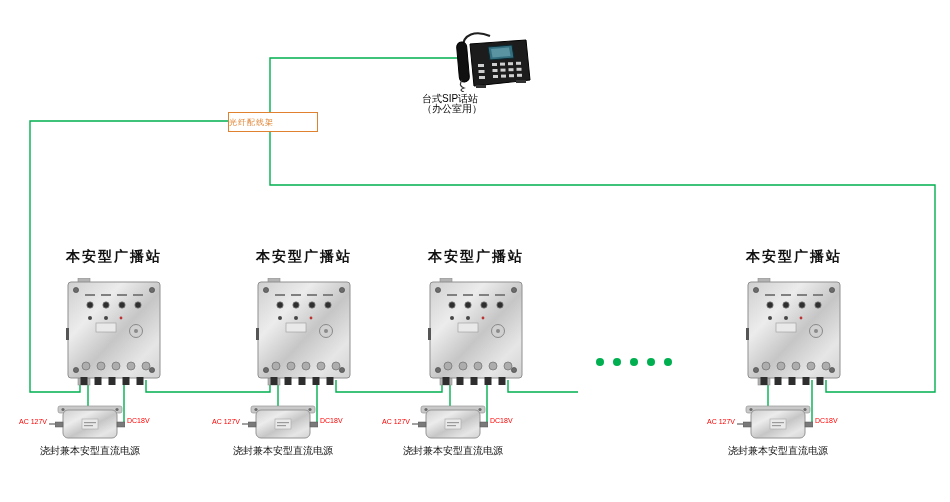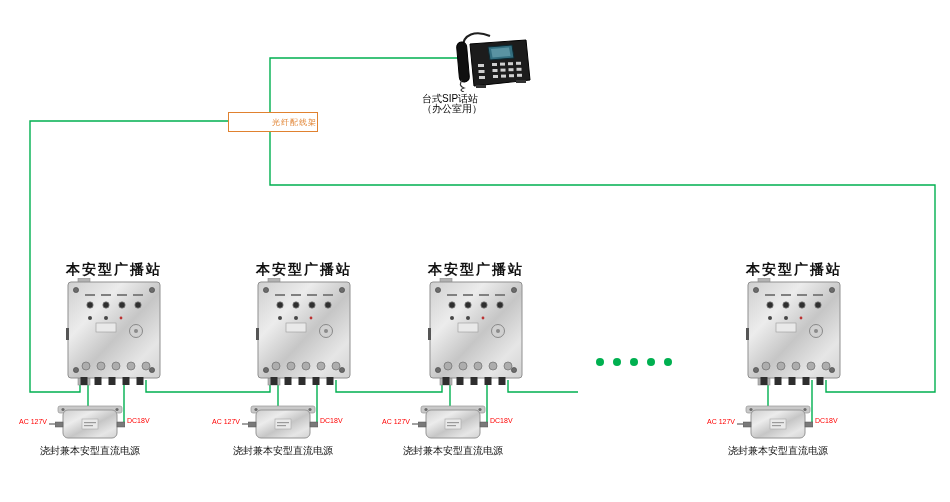--- a/index.html
+++ b/index.html
@@ -2,28 +2,28 @@
 <html><head>
 <meta charset="utf-8">
 <style>
   html,body{margin:0;padding:0;background:#fff;}
   .canvas{position:relative;width:950px;height:502px;background:#ffffff;overflow:hidden;
           font-family:"Liberation Sans",sans-serif;}
   .abs{position:absolute;}
   svg{display:block;}
   .overlay{position:absolute;left:0;top:0;z-index:1;}
   .node{z-index:2;}
-  .station-label{position:absolute;top:261px;width:150px;text-align:center;z-index:2;
+  .station-label{position:absolute;top:248px;width:150px;text-align:center;z-index:2;
     font-family:"Liberation Serif",serif;font-weight:bold;font-size:14px;letter-spacing:2px;color:#111;}
   .psu-label{position:absolute;top:444px;width:140px;text-align:center;font-size:10px;color:#111;z-index:2;}
   .ac-label{position:absolute;top:418px;width:44px;text-align:right;font-size:7px;color:#ff0000;z-index:2;}
   .dc-label{position:absolute;top:417px;font-size:7px;color:#ff0000;z-index:2;}
   .patch-panel{position:absolute;left:228px;top:112px;width:88px;height:18px;z-index:3;
     background:#fff;border:1px solid #e0812f;color:#e0812f;font-size:8px;
-    display:flex;align-items:center;justify-content:flex-end;letter-spacing:1px;}
+    display:flex;align-items:center;justify-content:flex-start;letter-spacing:1px;}
   .phone-label{position:absolute;left:422px;top:94px;width:140px;z-index:2;
     font-size:10px;line-height:10px;color:#000;}
 </style>
 </head>
 <body>
 
 <div class="canvas">
 
   <svg class="overlay" width="950" height="502">
     <defs>

